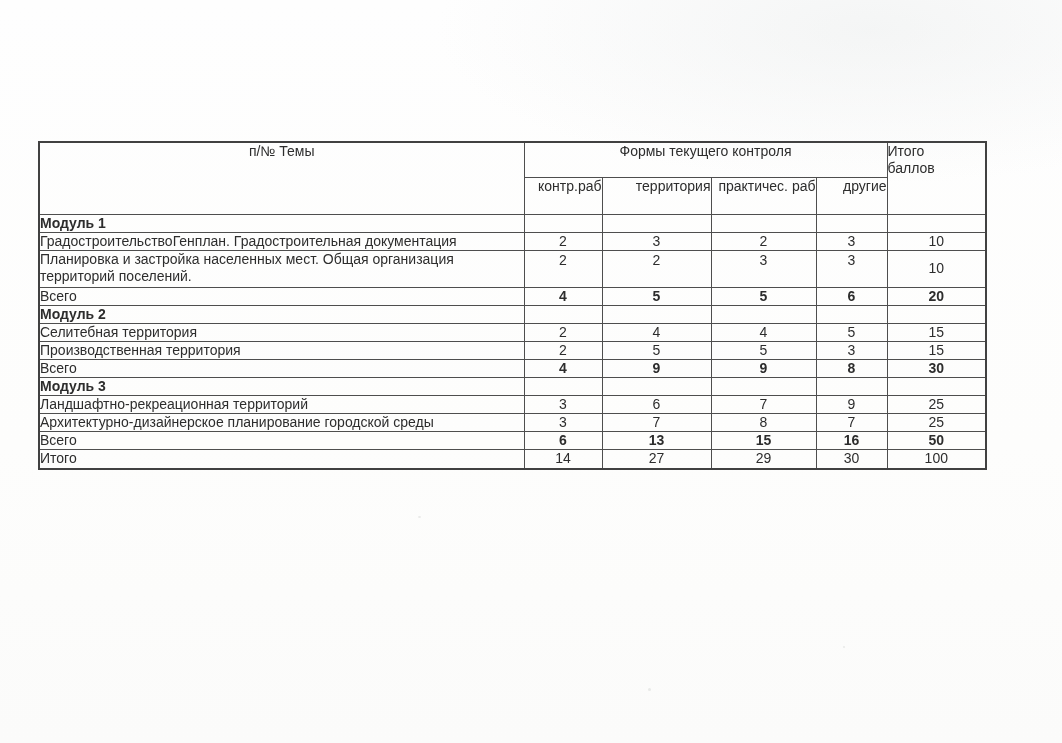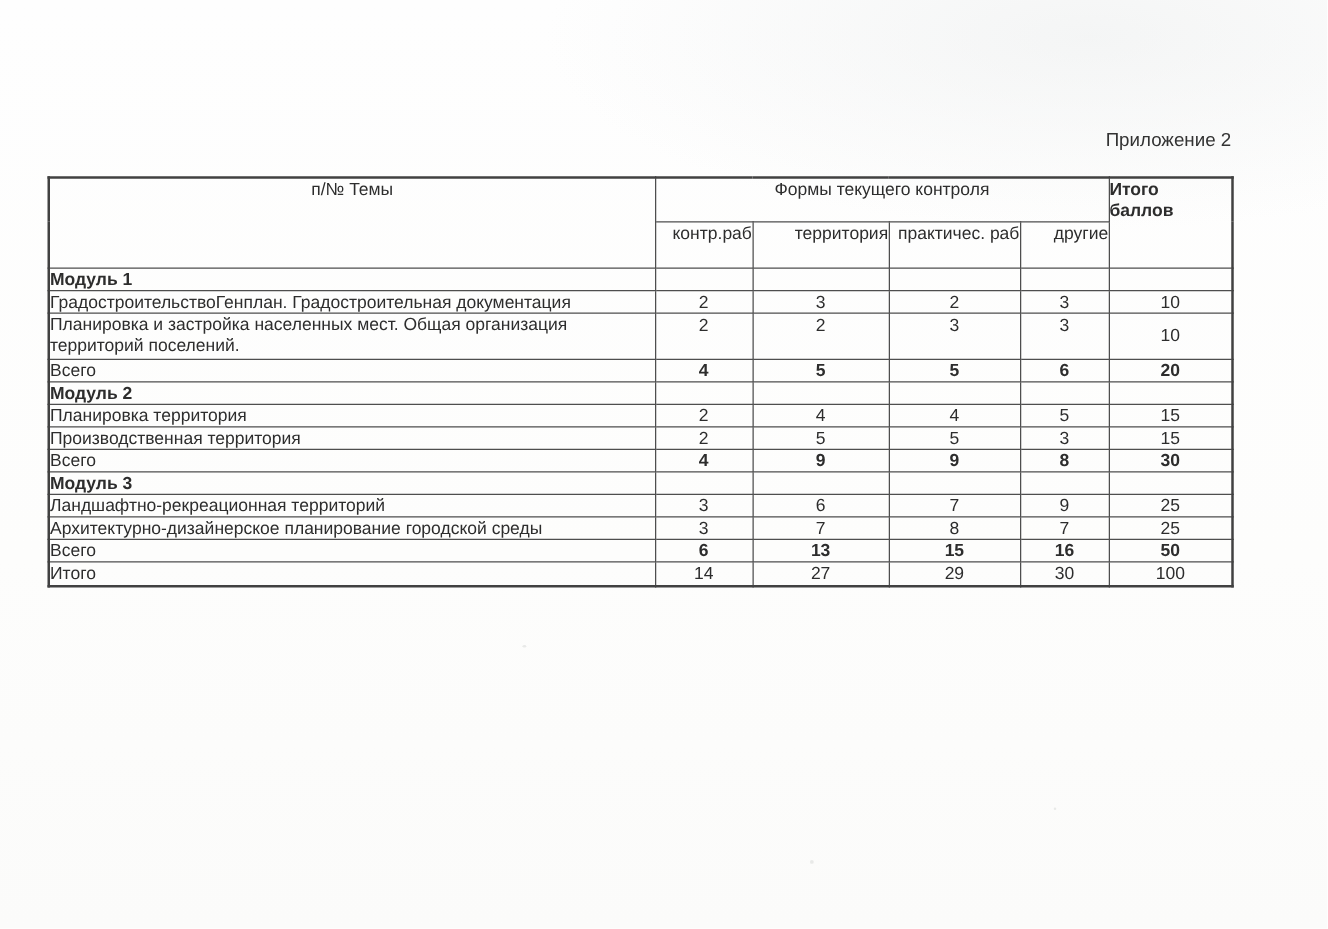--- a/index.html
+++ b/index.html
@@ -56,21 +56,21 @@
     overflow: hidden;
   }
   table.rating { border: 2px solid #414141; }
 
   
   tr.head-a { height: 35px; margin-left: 48px; }
   tr.head-b { height: 37px; }
   th.th-topics { vertical-align: top; text-align: center; padding-top: 2px; }
   th.th-forms  { vertical-align: top; text-align: center; padding-top: 3px; }
   th.th-total  { vertical-align: top; text-align: left; padding: 2px 0 0 5px; }
-  th.th-total .wrapbox { display: block; width: 62px; text-align: left; font-weight: bold; }
+  th.th-total .wrapbox { display: block; width: 62px; text-align: left; }
   th.th-sub    { vertical-align: top; text-align: right; padding: 3px 0 0 5px; }
 
   
   tbody tr { height: 18px; }
   tbody tr.tall { height: 37px; }
   tbody tr.row-grand_total { height: 20px; }
 
   td.c-topic { text-align: left; padding: 0 4px 0 4px; vertical-align: top; }
   td.c-num   { text-align: center; vertical-align: middle; }
 
@@ -87,21 +87,20 @@
     border-radius: 50%;
     background: #d9dad9;
     opacity: 0.55;
   }
 </style>
 </head>
 <body>
 
 <div class="page">
 
-  <div class="appendix">Приложение 2</div>
 
 
   <table class="rating">
     <colgroup>
       <col style="width:485px">
       <col style="width:78px">
       <col style="width:109px">
       <col style="width:105px">
       <col style="width:71px">
       <col style="width:99px">
@@ -158,21 +157,21 @@
         </tr>
         <tr class="row-module">
           <td class="c-topic">Модуль 2</td>
           <td class="c-num"></td>
           <td class="c-num"></td>
           <td class="c-num"></td>
           <td class="c-num"></td>
           <td class="c-num c-total"></td>
         </tr>
         <tr class="row-topic">
-          <td class="c-topic">Планировка территория</td>
+          <td class="c-topic">Селитебная территория</td>
           <td class="c-num">2</td>
           <td class="c-num">4</td>
           <td class="c-num">4</td>
           <td class="c-num">5</td>
           <td class="c-num c-total">15</td>
         </tr>
         <tr class="row-topic">
           <td class="c-topic">Производственная территория</td>
           <td class="c-num">2</td>
           <td class="c-num">5</td>

